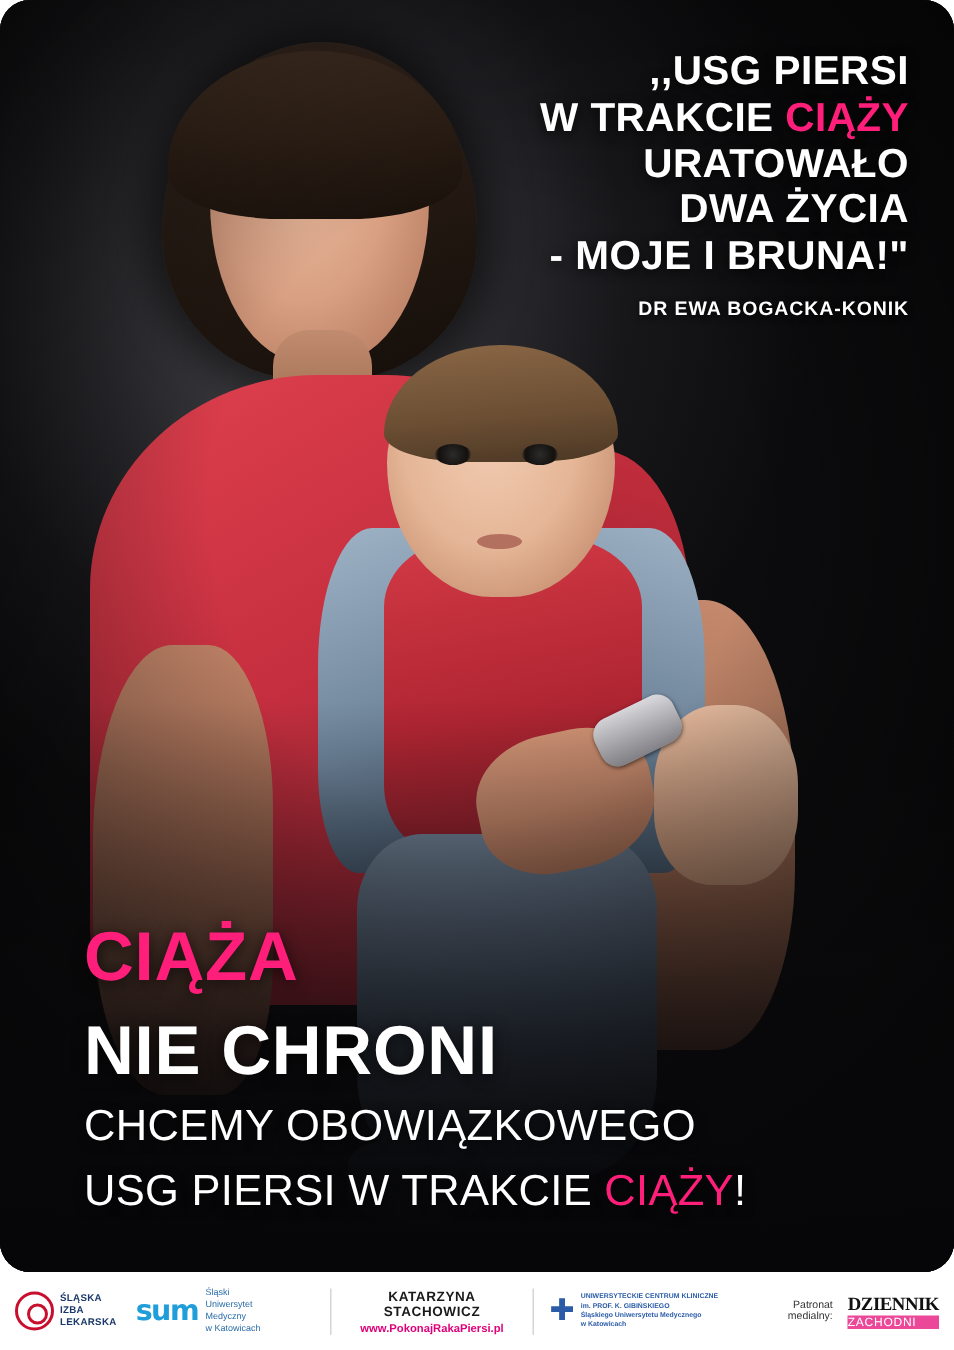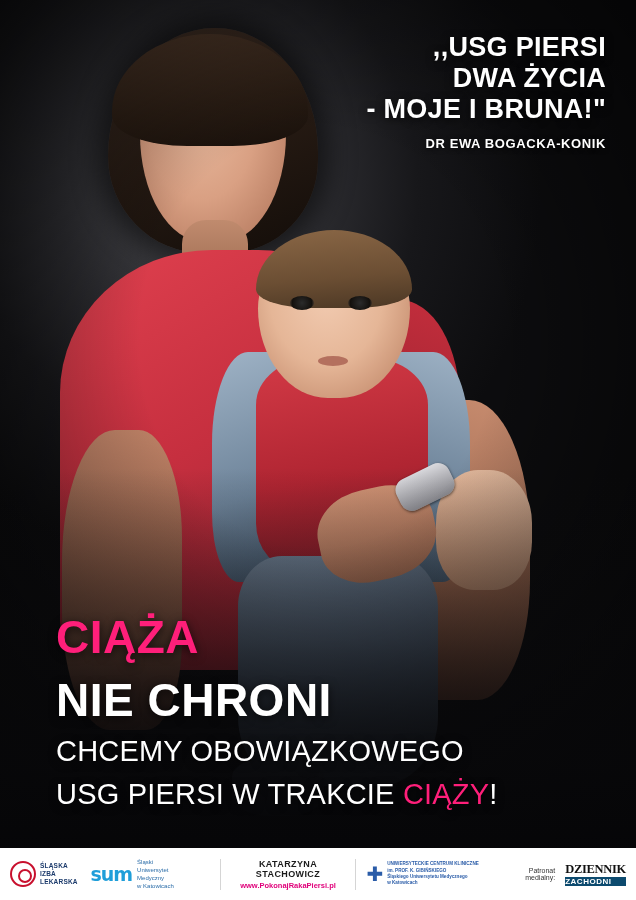--- a/index.html
+++ b/index.html
@@ -16,20 +16,21 @@
     background: #ffffff;
   }
   
   .artwork {
     position: absolute;
     left: 0; top: 0;
     width: 636px;
     height: 848px;
     background: #0d0d0f;
     overflow: hidden;
+    border-radius: 20px;
   }
   .photo-bg {
     position: absolute;
     inset: 0;
     background:
       radial-gradient(ellipse 55% 45% at 30% 22%, #4a4a4e 0%, #2b2b2f 38%, #17171a 65%, #0c0c0e 100%),
       linear-gradient(180deg, #1d1d21 0%, #111113 60%, #090909 100%);
   }
   .photo-vignette {
     position: absolute;
@@ -348,23 +349,23 @@
   }
   .dz-1 {
     font-size: 12.5px;
     font-weight: bold;
     color: #111111;
     letter-spacing: -0.3px;
     font-family: "Liberation Serif", serif;
   }
   .dz-2 {
     font-size: 8px;
-    font-weight: bold;
+    font-weight: normal;
     color: #ffffff;
-    background: #0c4a6e;
+    background: #ec4899;
     letter-spacing: 0.5px;
   }
 </style>
 </head>
 <body>
 
 <div class="poster">
 
   <div class="artwork">
     <div class="photo-bg"></div>
@@ -391,20 +392,22 @@
     <div class="fig child-mouth"></div>
 
     <div class="fig mom-hand-r"></div>
     <div class="fig watch"></div>
 
     <div class="photo-vignette"></div>
     <div class="photo-bottom-fade"></div>
 
     <div class="quote">
       <div class="quote-line">,,USG PIERSI</div>
+      <div class="quote-line"><span>W TRAKCIE </span><span class="pink">CIĄŻY</span></div>
+      <div class="quote-line">URATOWAŁO</div>
       <div class="quote-line">DWA ŻYCIA</div>
       <div class="quote-line">- MOJE I BRUNA!"</div>
       <div class="quote-author">DR EWA BOGACKA-KONIK</div>
     </div>
 
     <div class="headline">
       <div class="hl-1">CIĄŻA</div>
       <div class="hl-2">NIE CHRONI</div>
       <div class="hl-sub">CHCEMY OBOWIĄZKOWEGO</div>
       <div class="hl-sub"><span>USG PIERSI W TRAKCIE </span><span class="pink">CIĄŻY</span><span>!</span></div>

